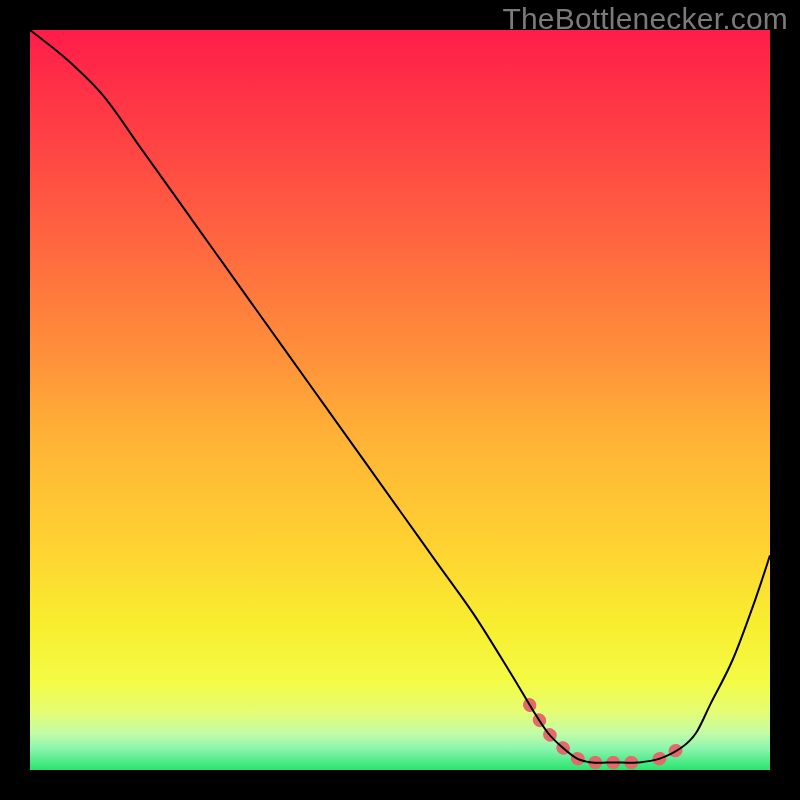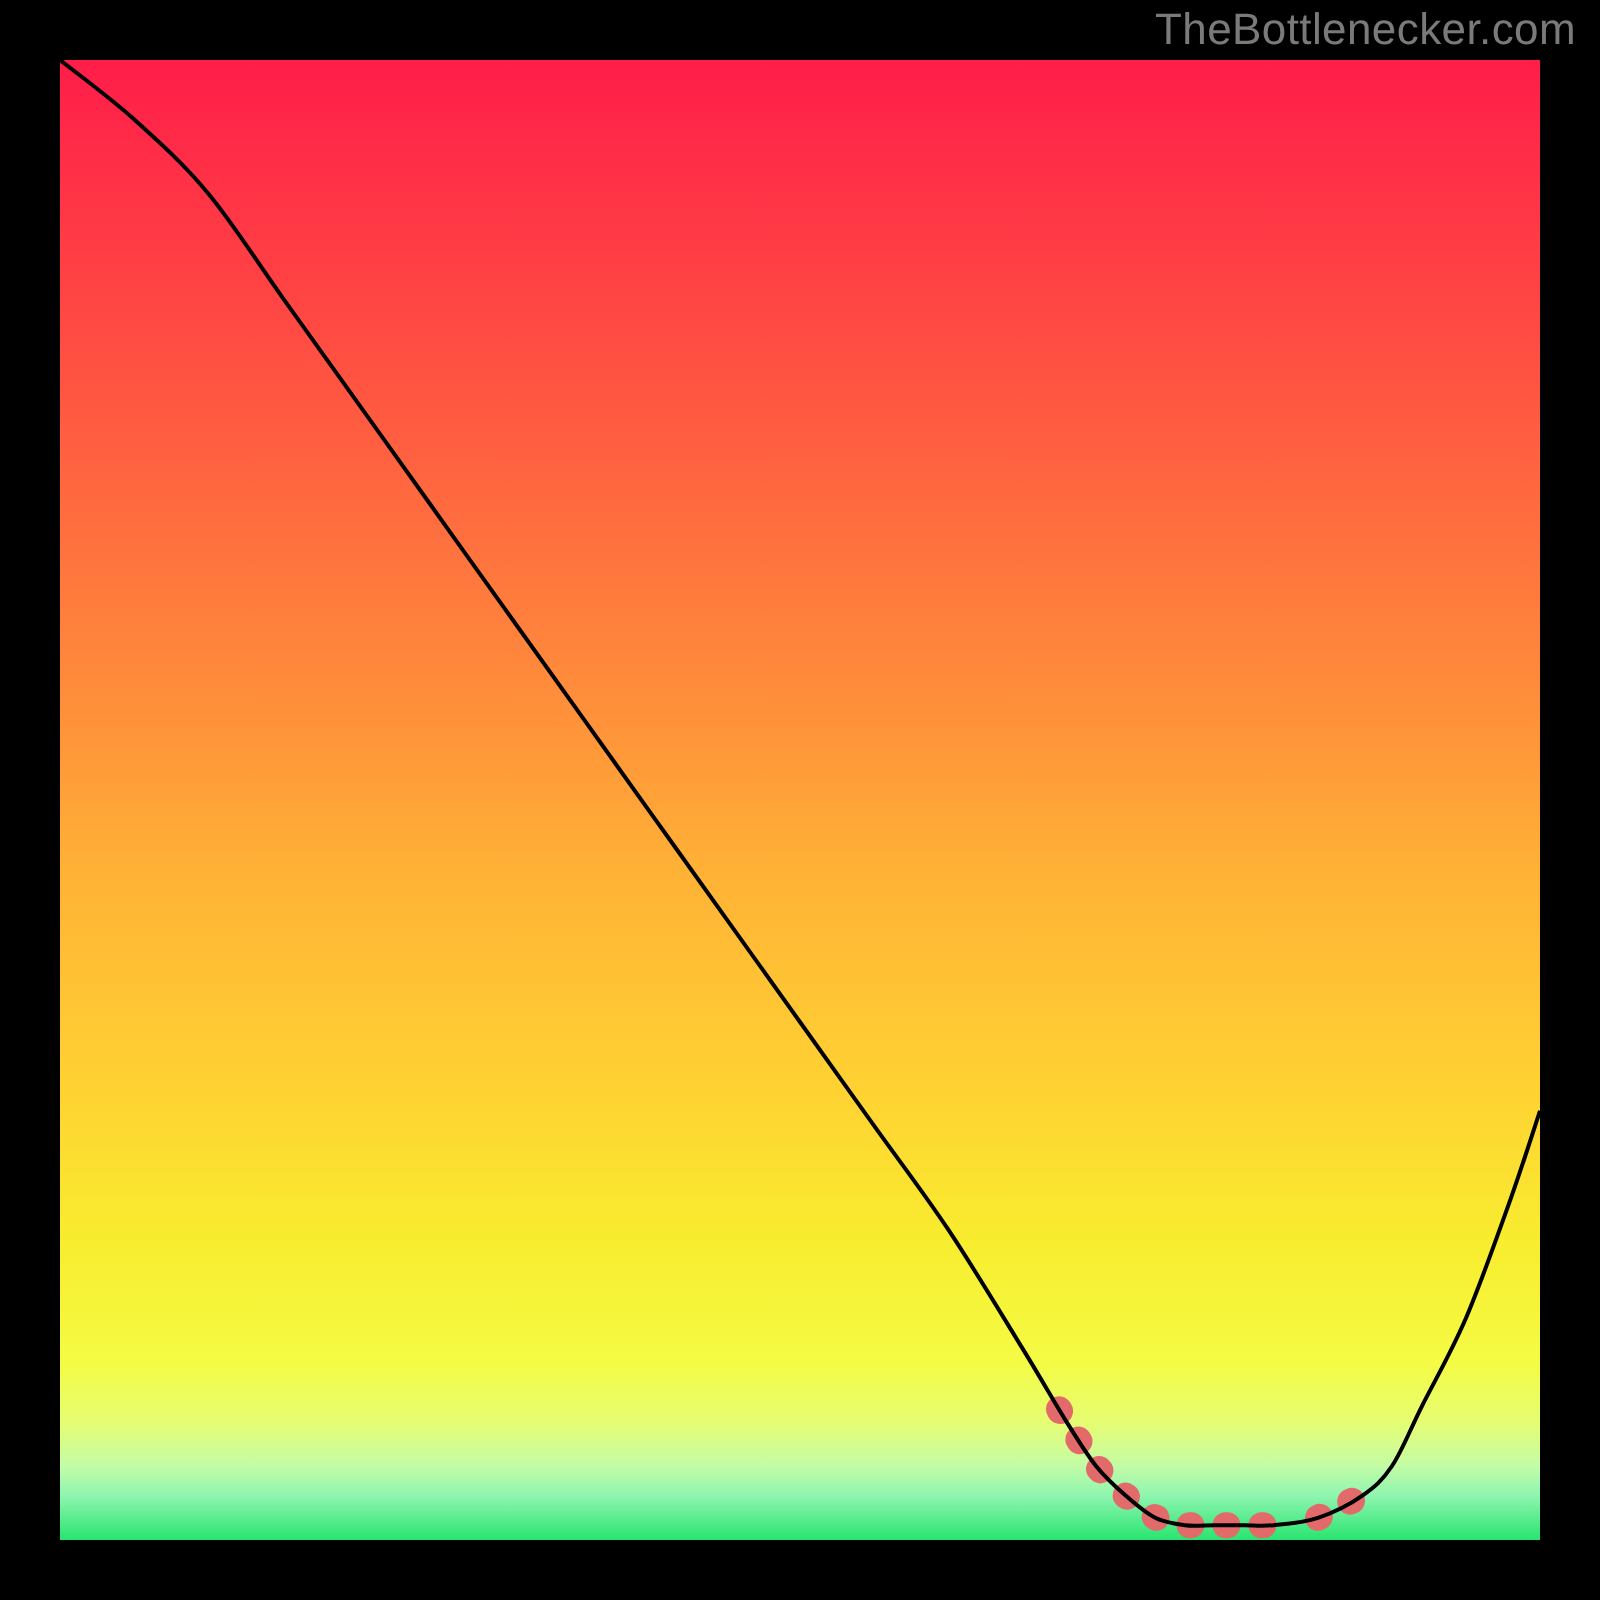--- a/index.html
+++ b/index.html
@@ -15,21 +15,21 @@
     position: relative;
     width: 800px;
     height: 800px;
     background: #000;
   }
   .attribution {
     position: absolute;
     top: 2px;
     right: 12px;
     color: #7a7a7a;
-    font-size: 22px;
+    font-size: 30px;
     font-weight: 500;
     letter-spacing: 0.2px;
   }
   .plot-frame {
     position: absolute;
     left: 30px;
     top: 30px;
     width: 740px;
     height: 740px;
     background: #000;

